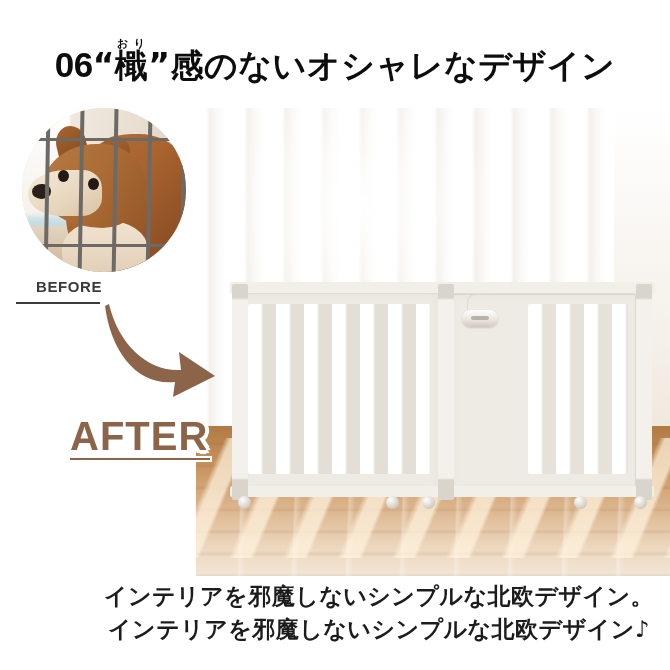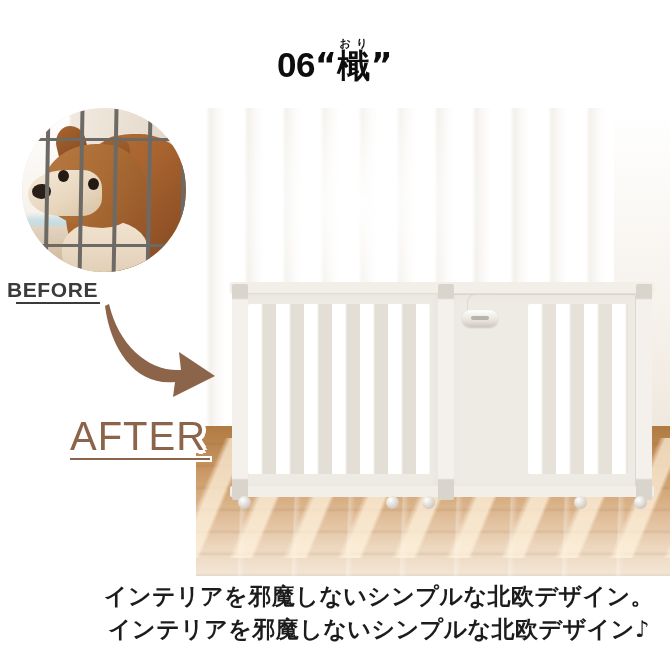--- a/index.html
+++ b/index.html
@@ -330,42 +330,42 @@
     width: 100%;
     height: 3px;
     background: #6d6a66;
   }
   .hbar-1 { top: 30px; }
   .hbar-2 { top: 136px; }
 
   
   .label-before {
     position: absolute;
-    left: 7px;
+    left: 36px;
     top: 278px;
-    font-size: 21px;
+    font-size: 15px;
     font-weight: 700;
     letter-spacing: 0.6px;
     color: #3b3b3b;
     font-family: "Liberation Sans", sans-serif;
   }
   .label-before-rule {
     position: absolute;
     left: 16px;
     top: 302px;
     width: 84px;
     height: 2px;
     background: #3b3b3b;
   }
   .label-after {
     position: absolute;
     left: 70px;
     top: 414px;
     font-size: 40px;
-    font-weight: 400;
+    font-weight: 700;
     letter-spacing: 1px;
     color: #8b6449;
     font-family: "Liberation Sans", sans-serif;
     text-shadow:
       -3px -3px 0 #ffffff, 3px -3px 0 #ffffff,
       -3px 3px 0 #ffffff, 3px 3px 0 #ffffff,
       -4px 0 0 #ffffff, 4px 0 0 #ffffff,
       0 -4px 0 #ffffff, 0 4px 0 #ffffff;
     z-index: 5;
   }
@@ -410,20 +410,21 @@
 </head>
 <body>
 
 <div class="header">
   <div class="header-inner">
     <span class="head-num">06</span>
     <span class="head-text">
       <span class="quote">“</span>
         <ruby class="kanji-ruby"><span>檝</span><rt>おり</rt></ruby>
         <span class="quote">”</span>
+        <span>感のないオシャレなデザイン</span>
     </span>
   </div>
 </div>
 
 <div class="photo">
   <div class="curtain">
     <div class="curtain-glow"></div>
   </div>
   <div class="wall-right"></div>
   <div class="floor"></div>

